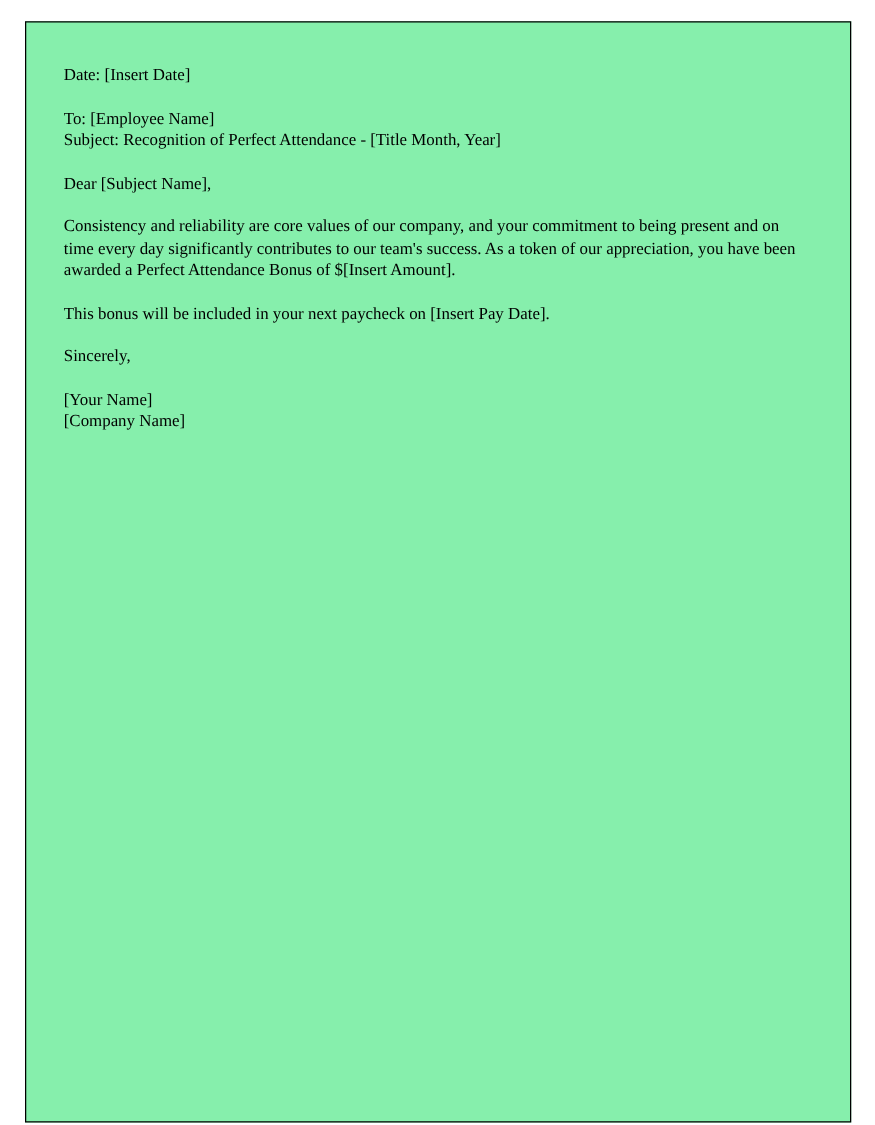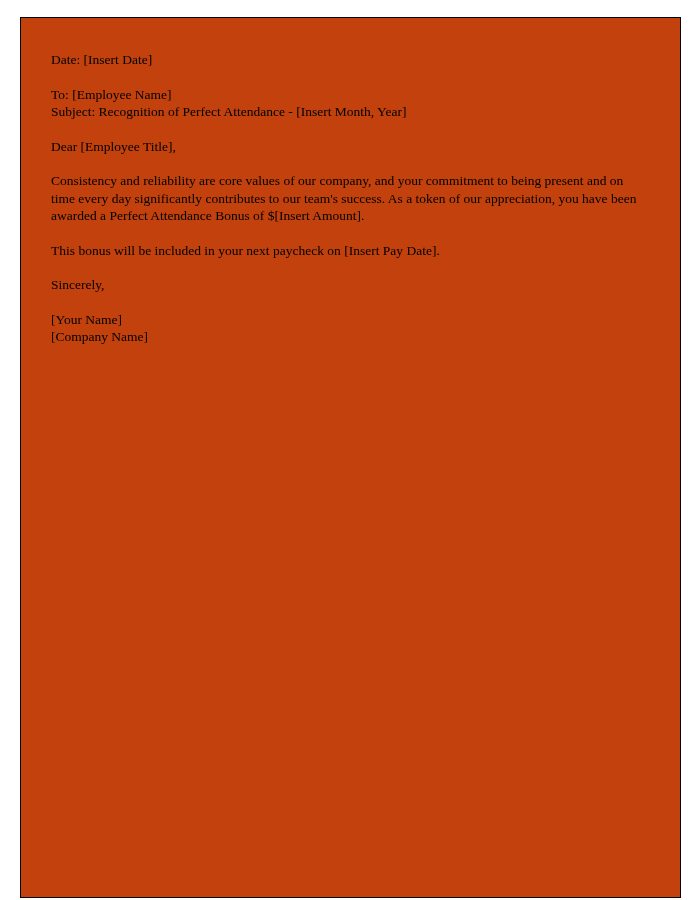--- a/index.html
+++ b/index.html
@@ -10,21 +10,21 @@
     height: 900px;
     font-family: "Liberation Serif", "DejaVu Serif", serif;
   }
   .page {
     box-sizing: border-box;
     position: absolute;
     left: 20px;
     top: 17px;
     width: 661px;
     height: 881px;
-    background: #c2410c;
+    background: #86efac;
     border: 1px solid #000000;
     padding: 33px 30px 0 30px;
     overflow: hidden;
   }
   .page p {
     margin: 0 0 17px 0;
     font-size: 13.5px;
     line-height: 17.5px;
     color: #000000;
   }
@@ -37,23 +37,23 @@
 <body>
 
 <div class="page">
 
   <p>Date: [Insert Date]</p>
 
   <div>
     <p class="tight">To: [Employee Name]</p>
   </div>
 
-  <p>Subject: Recognition of Perfect Attendance - [Insert Month, Year]</p>
+  <p>Subject: Recognition of Perfect Attendance - [Title Month, Year]</p>
 
-  <p>Dear [Employee Title],</p>
+  <p>Dear [Subject Name],</p>
 
 
   <p>Consistency and reliability are core values of our company, and your commitment to being present and on time every day significantly contributes to our team's success. As a token of our appreciation, you have been awarded a Perfect Attendance Bonus of $[Insert Amount].</p>
 
   <p>This bonus will be included in your next paycheck on [Insert Pay Date].</p>
 
 
   <p>Sincerely,</p>
 
   <div>

